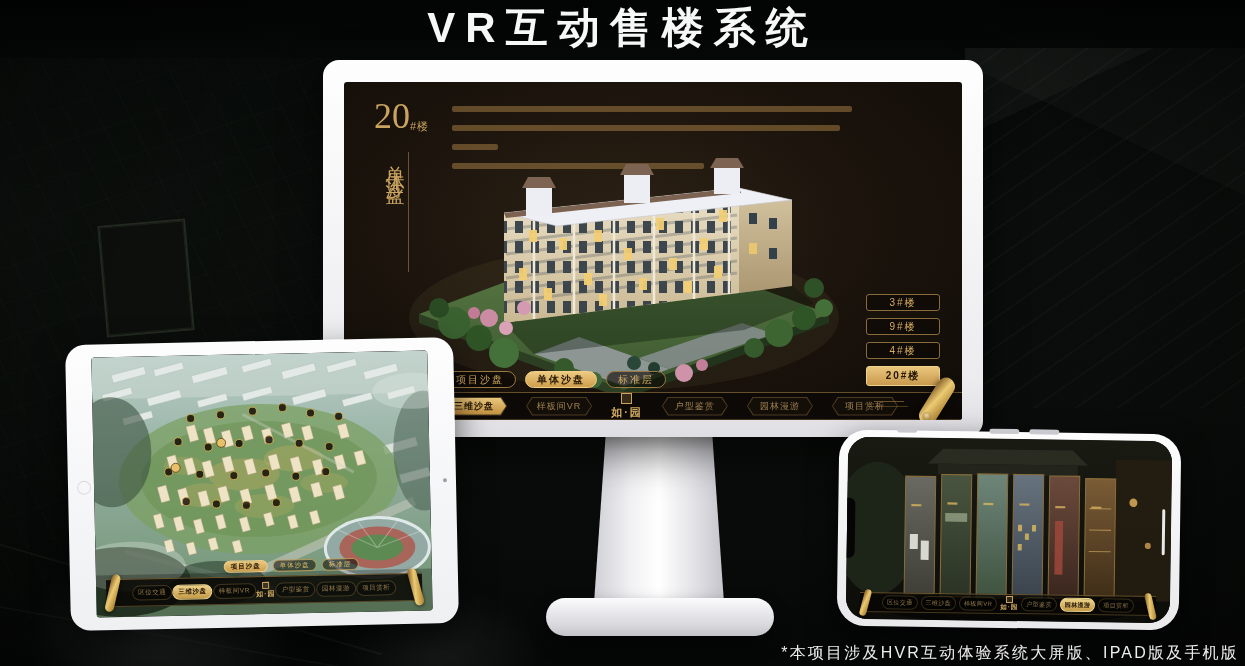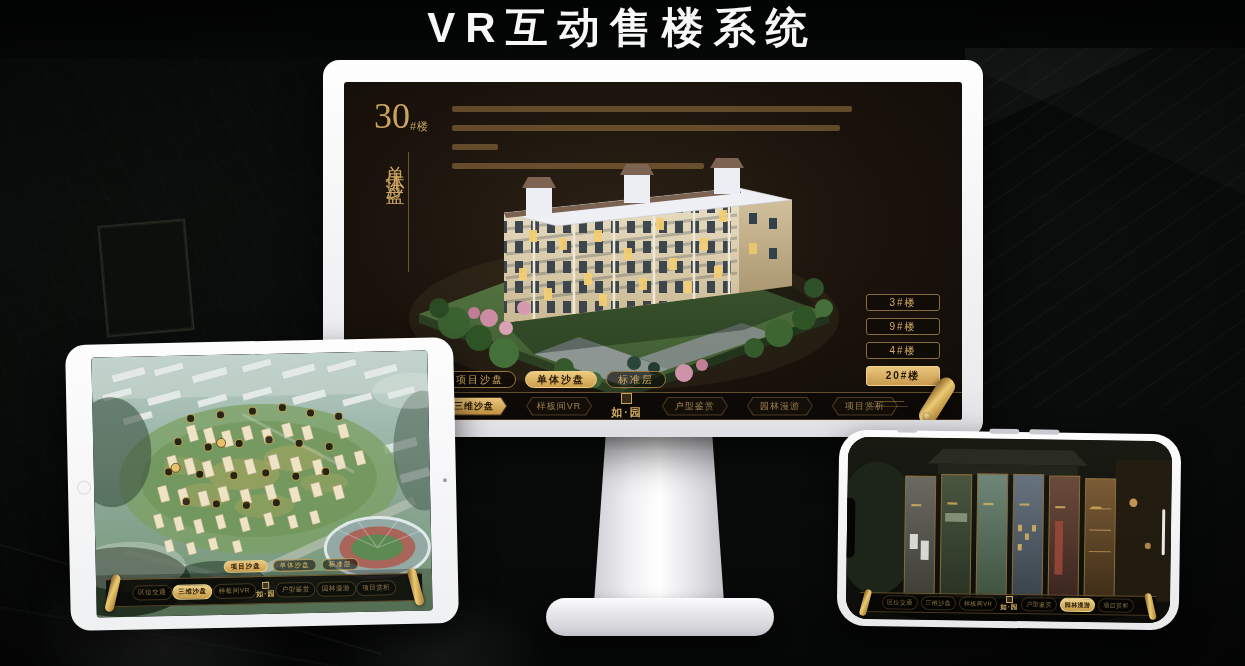--- a/index.html
+++ b/index.html
@@ -179,21 +179,21 @@
   <div class="bg-smoke-b2"></div>
 
   <div class="page-title">VR互动售楼系统</div>
 
   <div class="monitor-neck"></div>
   <div class="monitor-base"></div>
   <div class="monitor">
     <div class="monitor-screen">
 
       <div class="m-headline">
-        <span class="m-head-num">30</span><span class="m-head-suffix">#楼</span>
+        <span class="m-head-num">20</span><span class="m-head-suffix">#楼</span>
       </div>
       <div class="m-head-vert">单体沙盘</div>
       <div class="m-head-rule"></div>
 
       <div class="m-par">
         <div class="l1"></div>
           <div class="l2"></div>
           <div class="l3"></div>
           <div class="l4"></div>
       </div>
@@ -590,15 +590,16 @@
           <b>如·园</b>
         </div>
         <div class="pemb">户型鉴赏</div>
         <div class="pemb active">园林漫游</div>
         <div class="pemb">项目赏析</div>
         <div class="pscroll right"></div>
       </div>
     </div>
   </div>
 
+  <div class="footnote">*本项目涉及HVR互动体验系统大屏版、IPAD版及手机版</div>
 
   <div class="vignette"></div>
 </div>
 
 </body></html>

